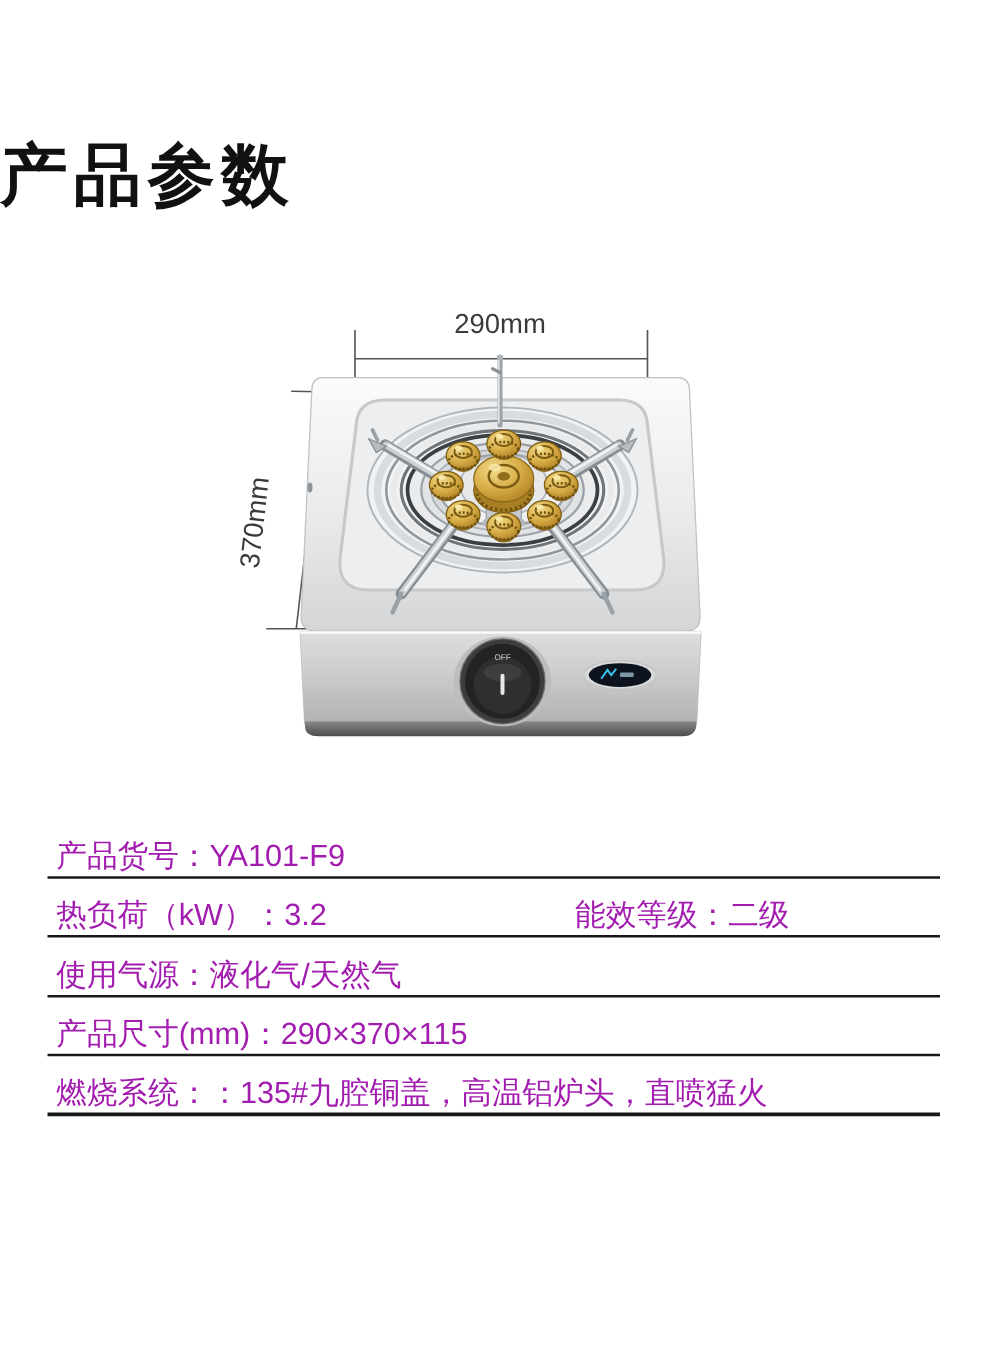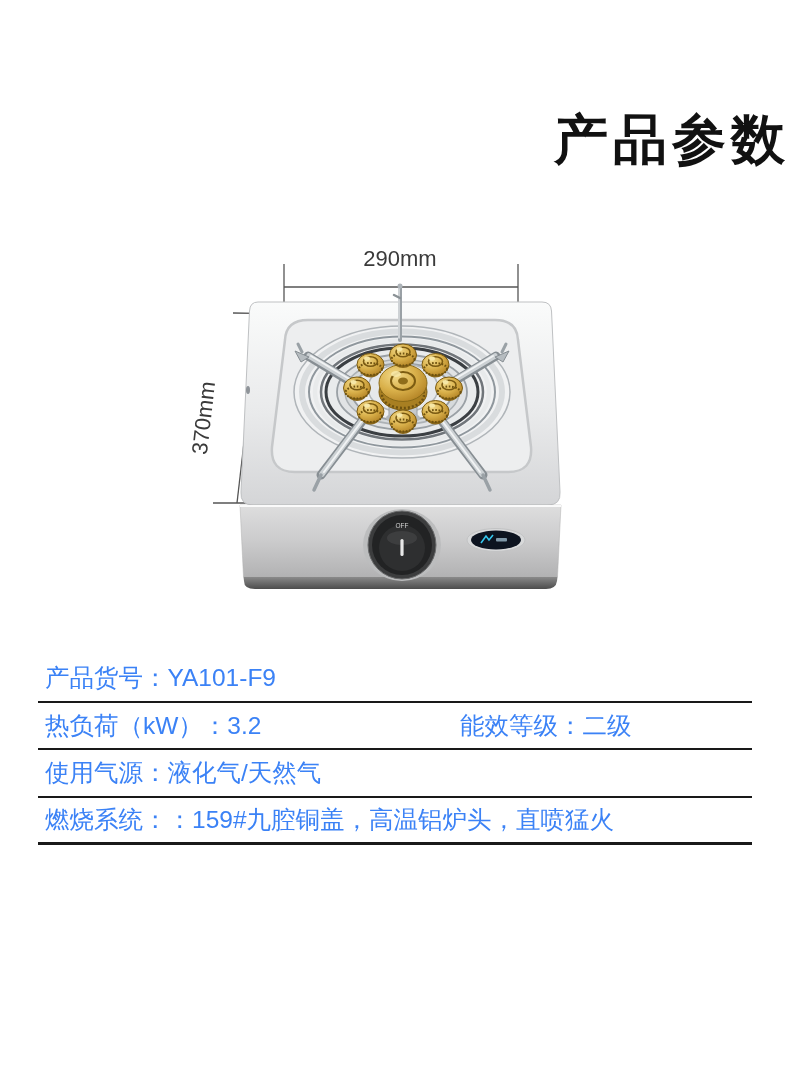--- a/index.html
+++ b/index.html
@@ -2,30 +2,30 @@
 <html><head>
 <meta charset="utf-8">
 <style>
   html,body { margin:0; padding:0; background:#ffffff; }
   .canvas {
     position:relative; width:790px; height:1079px; background:#ffffff;
     overflow:hidden; font-family:"Liberation Sans","DejaVu Sans",sans-serif;
   }
   .page-title {
     position:absolute; top:104px; left:0; width:100%; margin:0;
-    text-align:right; font-size:54px; font-weight:800; color:#111111;
+    text-align:left; font-size:54px; font-weight:800; color:#111111;
     letter-spacing:5px;
   }
   .diagram { position:absolute; left:180px; top:240px; width:420px; height:360px; }
   .spec-table { position:absolute; left:38px; top:655px; width:714px; }
   .spec-row {
-    display:flex; align-items:center; box-sizing:border-box;
+    display:flex; align-items:flex-end; box-sizing:border-box;
     height:47.5px; padding-left:7px;
     border-bottom:2px solid #191919;
-    font-size:24.5px; color:#3b82f6; white-space:nowrap;
+    font-size:24.5px; color:#a21caf; white-space:nowrap;
   }
   .spec-row.last { border-bottom-width:3px; }
   .cell-left  { width:415px; flex:none; overflow:visible; }
   .cell-right { flex:1;font-family:Liberation Serif, serif; }
   svg text { font-family:"Liberation Sans","DejaVu Sans",sans-serif; }
   .dim-text { fill:#3a3a3a; font-size:22px; }
 </style>
 </head>
 <body>
 
@@ -187,19 +187,23 @@
       <span class="cell-right"></span>
     </div>
     <div class="spec-row">
       <span class="cell-left">热负荷（kW）：3.2</span>
       <span class="cell-right">能效等级：二级</span>
     </div>
     <div class="spec-row">
       <span class="cell-left">使用气源：液化气/天然气</span>
       <span class="cell-right"></span>
     </div>
+    <div class="spec-row">
+      <span class="cell-left">产品尺寸(mm)：290×370×115</span>
+      <span class="cell-right"></span>
+    </div>
     <div class="spec-row last">
-      <span class="cell-left">燃烧系统：：159#九腔铜盖，高温铝炉头，直喷猛火</span>
+      <span class="cell-left">燃烧系统：：135#九腔铜盖，高温铝炉头，直喷猛火</span>
       <span class="cell-right"></span>
     </div>
   </div>
 
 </div>
 
 </body></html>

